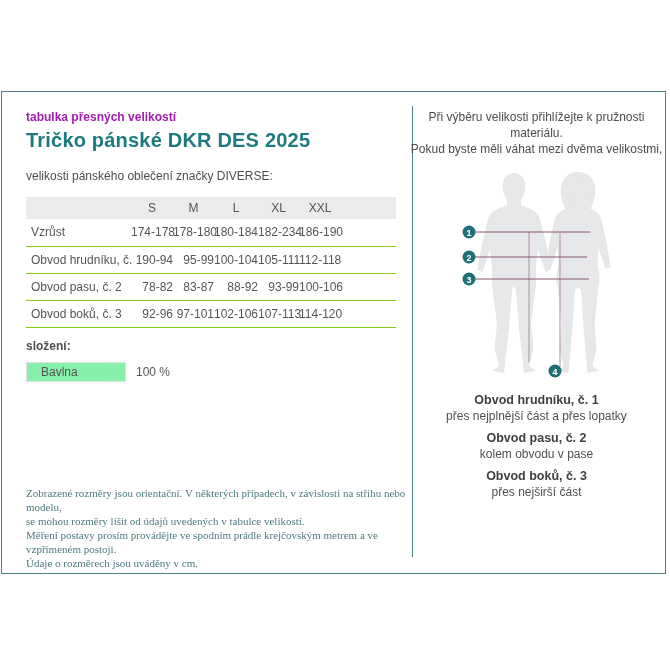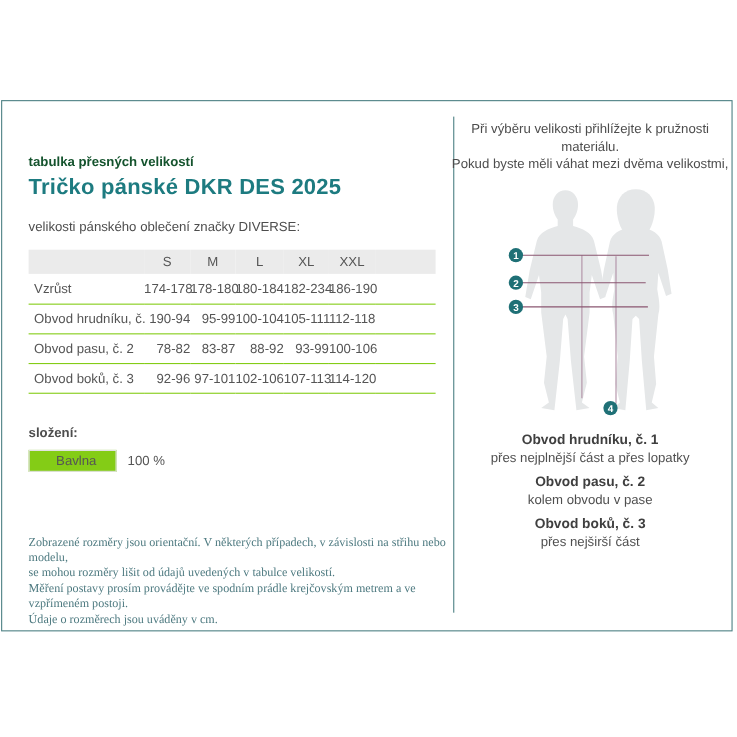--- a/index.html
+++ b/index.html
@@ -18,21 +18,21 @@
   }
   .divider {
     position:absolute; left:410px; top:14px; bottom:16px;
     width:1px; background:#4d8084;
   }
   
   .left-panel {
     position:absolute; left:0; top:0; width:410px; height:100%;
     padding:18px 15px 0 24px;
   }
-  .eyebrow { font-size:12px; font-weight:bold; color:#14532d;margin-top:30px; }
+  .eyebrow { font-size:12px; font-weight:bold; color:#a21caf; }
   .page-title {
     font-size:20px; font-weight:bold; color:#1d7b80;
     margin-top:5px; letter-spacing:.2px;
   }
   .brand-line { font-size:12px; font-weight:normal; margin-top:17px; }
 
   table.size-table {
     border-collapse:collapse; table-layout:fixed;
     width:370px; margin-top:14px; font-size:12px; color:#555555;
   }
@@ -40,26 +40,26 @@
     background:#ebebeb; font-weight:normal; text-align:center;
     height:22px; padding:0;
   }
   table.size-table thead th.lbl { text-align:left; }
   table.size-table tbody td {
     border-bottom:1px solid #84cc16; height:27px;
     text-align:right; padding:0; white-space:nowrap;
   }
   table.size-table tbody td.lbl { text-align:left; padding-left:5px; }
 
-  .comp-heading { font-size:12px; font-weight:bold; margin-top:28px; }
+  .comp-heading { font-size:12px; font-weight:bold; margin-top:11px; }
   .comp-row { margin-top:9px; display:flex; align-items:center; }
   .comp-box {
-    width:80px; height:20px; line-height:19px;
-    background:#84cc16; border:1px solid #e2e2e2;
-    font-size:12px; color:#555555; padding-left:24px;
+    width:100px; height:20px; line-height:19px;
+    background:#86efac; border:1px solid #e2e2e2;
+    font-size:12px; color:#555555; padding-left:14px;
   }
   .comp-pct { font-size:12px; color:#555555; margin-left:10px; }
 
   .disclaimer {
     position:absolute; left:24px; bottom:3px;
     font-size:11px; line-height:14px; color:#4e7a80;font-family:Liberation Serif, serif;
   }
   
   .right-panel {
     position:absolute; left:406px; top:0; right:0; height:100%;

